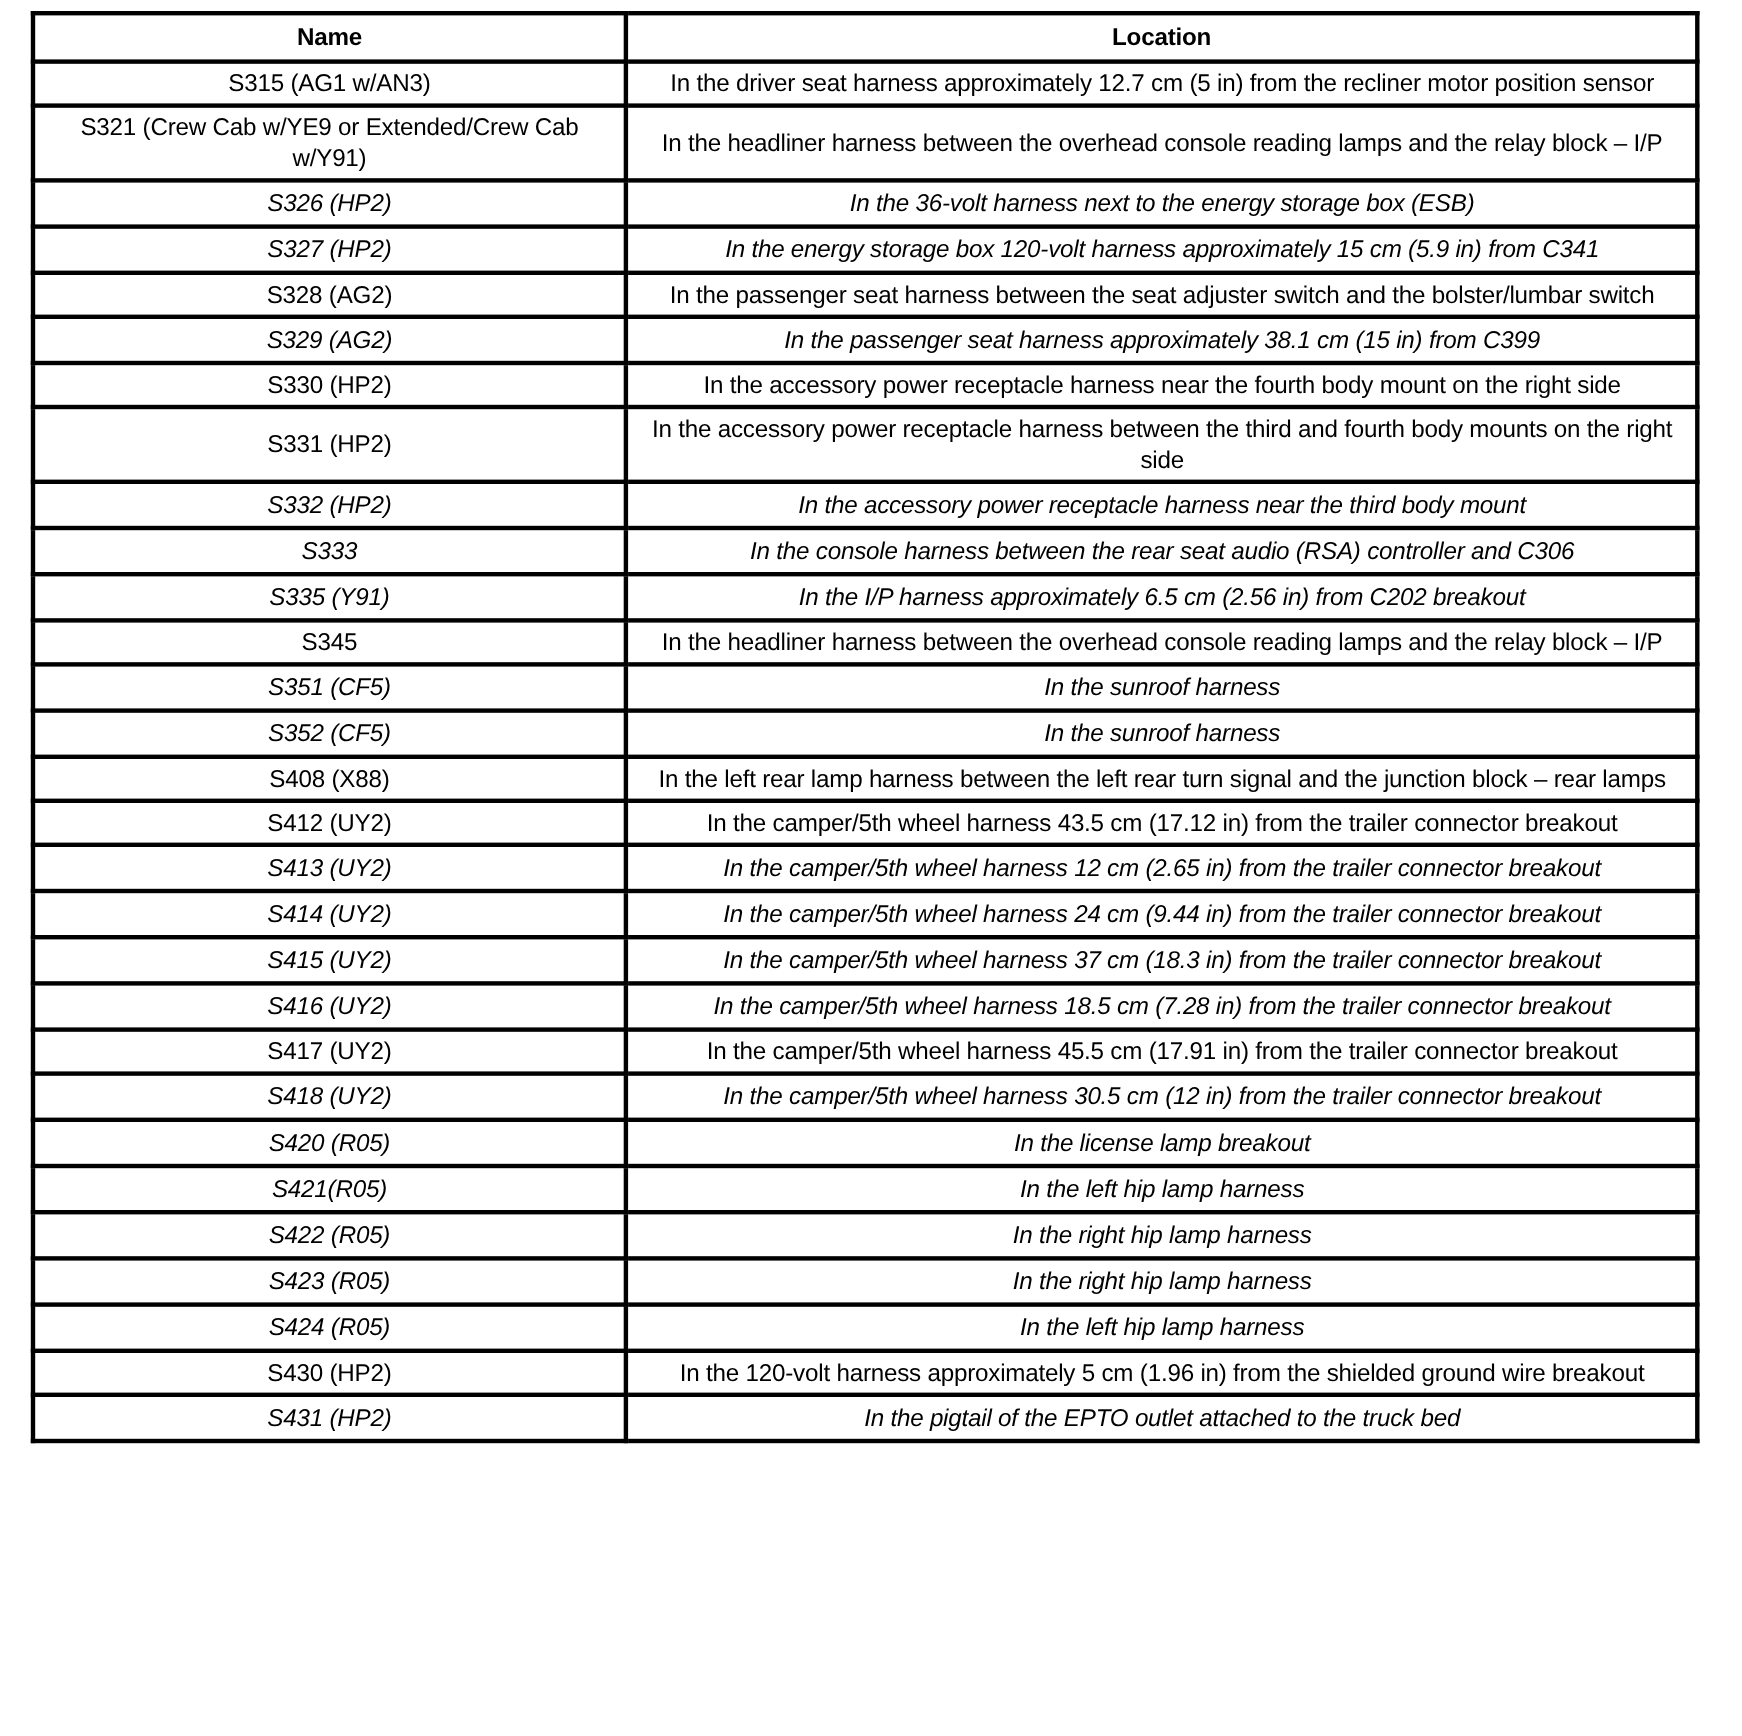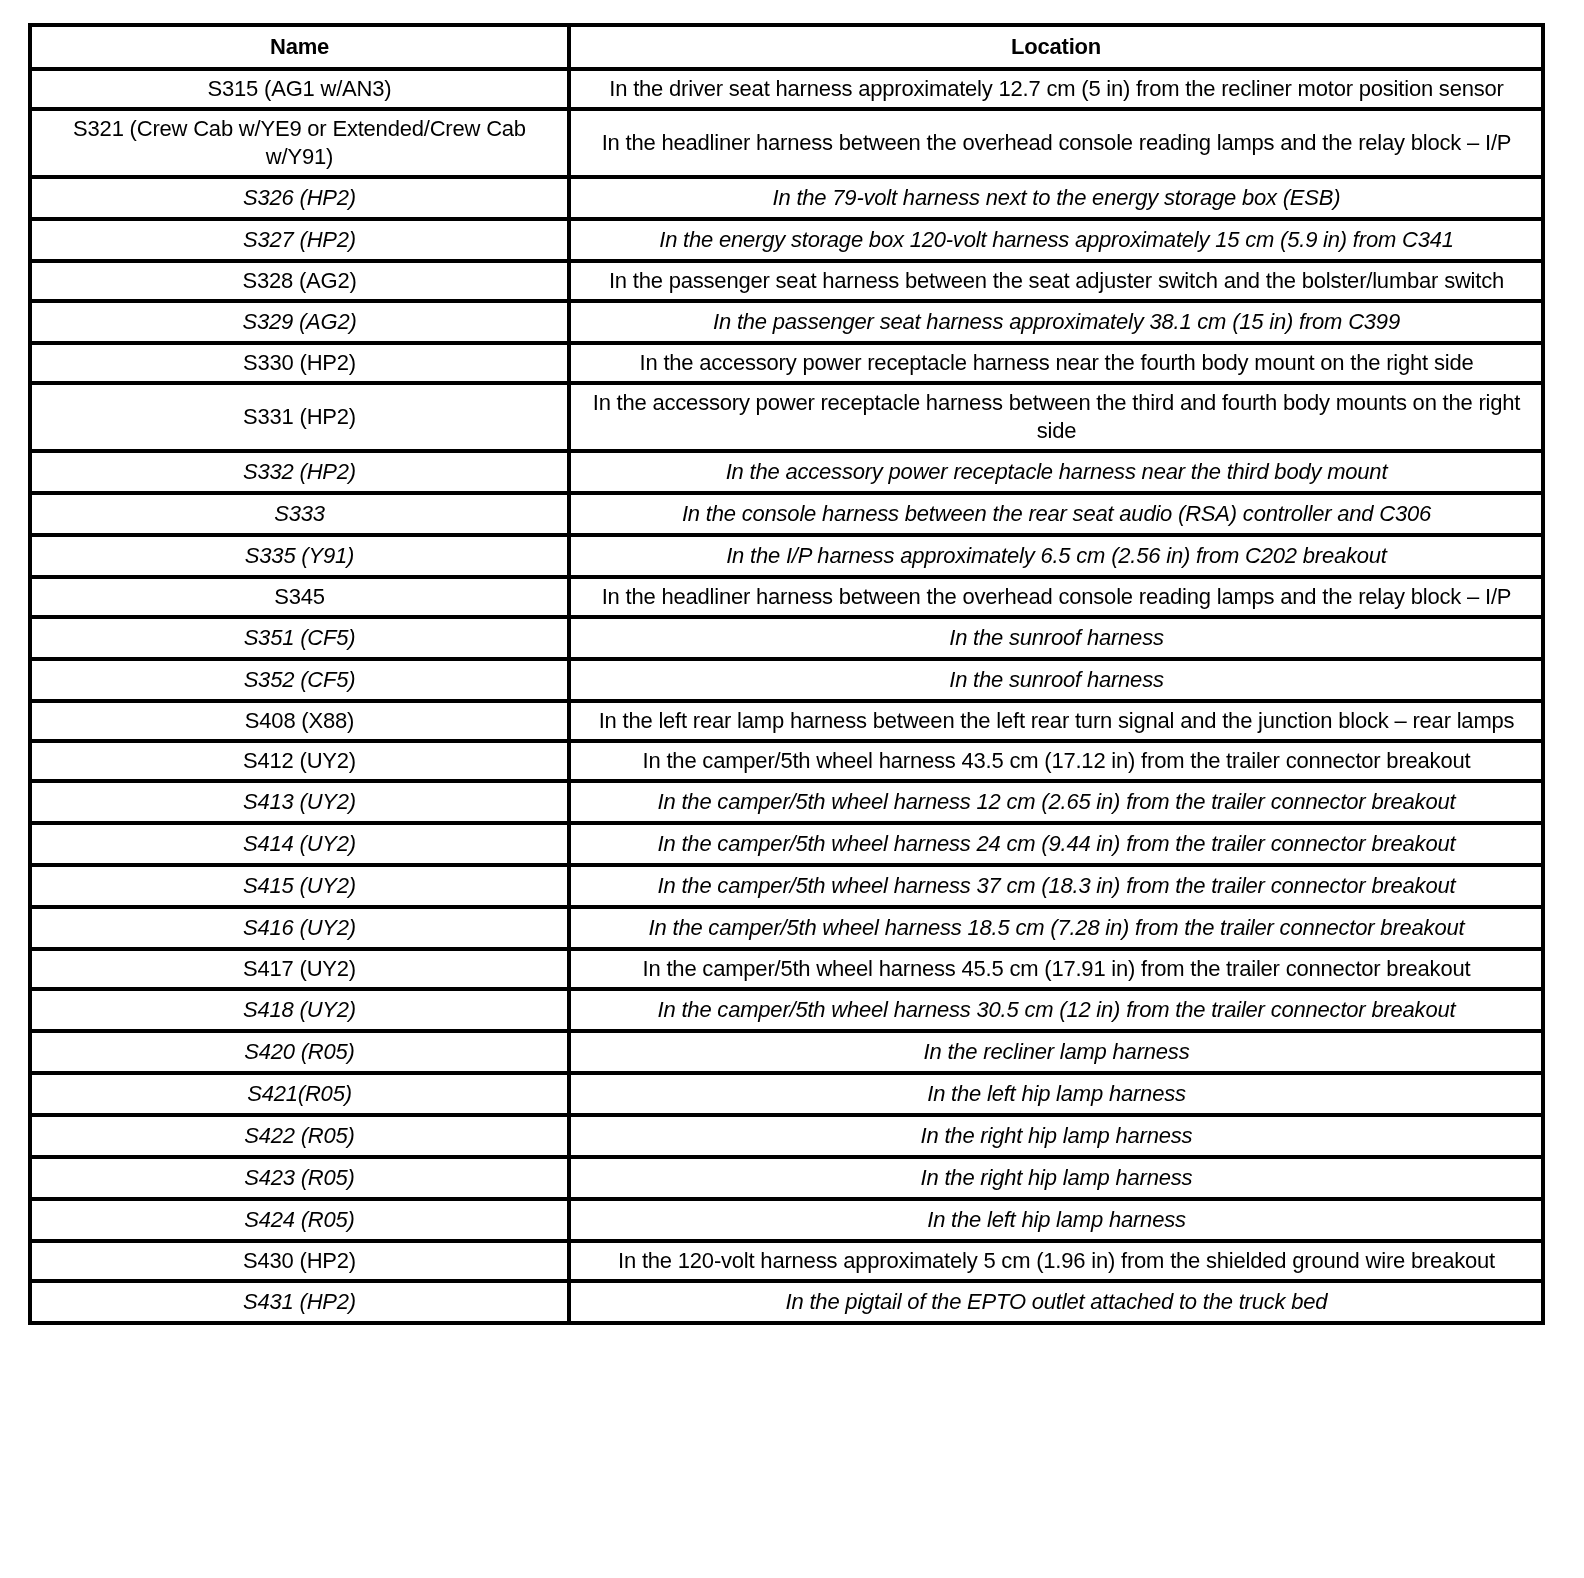--- a/index.html
+++ b/index.html
@@ -11,21 +11,21 @@
       width: 1584px;
       height: 1578px;
       position: relative;
       overflow: hidden;
       font-family: "Liberation Sans", "DejaVu Sans", sans-serif;
       color: #000000;
     }
     table.splice-table {
       position: absolute;
       left: 28px;
-      top: 23px;
+      top: 10px;
       width: 1513px;
       border-collapse: collapse;
       border: 4px solid #000000;
       table-layout: fixed;
     }
     table.splice-table col.col-name { width: 539px; }
     table.splice-table col.col-location { width: 974px; }
     table.splice-table th,
     table.splice-table td {
       border: 4px solid #000000;
@@ -75,21 +75,21 @@
     <tr>
         <td class="name-cell">S315 (AG1 w/AN3)</td>
         <td class="location-cell">In the driver seat harness approximately 12.7 cm (5 in) from the recliner motor position sensor</td>
       </tr>
     <tr>
         <td class="name-cell">S321 (Crew Cab w/YE9 or Extended/Crew Cab w/Y91)</td>
         <td class="location-cell">In the headliner harness between the overhead console reading lamps and the relay block – I/P</td>
       </tr>
     <tr class="single">
         <td class="name-cell">S326 (HP2)</td>
-        <td class="location-cell">In the 79-volt harness next to the energy storage box (ESB)</td>
+        <td class="location-cell">In the 36-volt harness next to the energy storage box (ESB)</td>
       </tr>
     <tr class="single">
         <td class="name-cell">S327 (HP2)</td>
         <td class="location-cell">In the energy storage box 120-volt harness approximately 15 cm (5.9 in) from C341</td>
       </tr>
     <tr>
         <td class="name-cell">S328 (AG2)</td>
         <td class="location-cell">In the passenger seat harness between the seat adjuster switch and the bolster/lumbar switch</td>
       </tr>
     <tr class="single">
@@ -155,21 +155,21 @@
     <tr>
         <td class="name-cell">S417 (UY2)</td>
         <td class="location-cell">In the camper/5th wheel harness 45.5 cm (17.91 in) from the trailer connector breakout</td>
       </tr>
     <tr class="single">
         <td class="name-cell">S418 (UY2)</td>
         <td class="location-cell">In the camper/5th wheel harness 30.5 cm (12 in) from the trailer connector breakout</td>
       </tr>
     <tr class="single">
         <td class="name-cell">S420 (R05)</td>
-        <td class="location-cell">In the recliner lamp harness</td>
+        <td class="location-cell">In the license lamp breakout</td>
       </tr>
     <tr class="single">
         <td class="name-cell">S421(R05)</td>
         <td class="location-cell">In the left hip lamp harness</td>
       </tr>
     <tr class="single">
         <td class="name-cell">S422 (R05)</td>
         <td class="location-cell">In the right hip lamp harness</td>
       </tr>
     <tr class="single">

